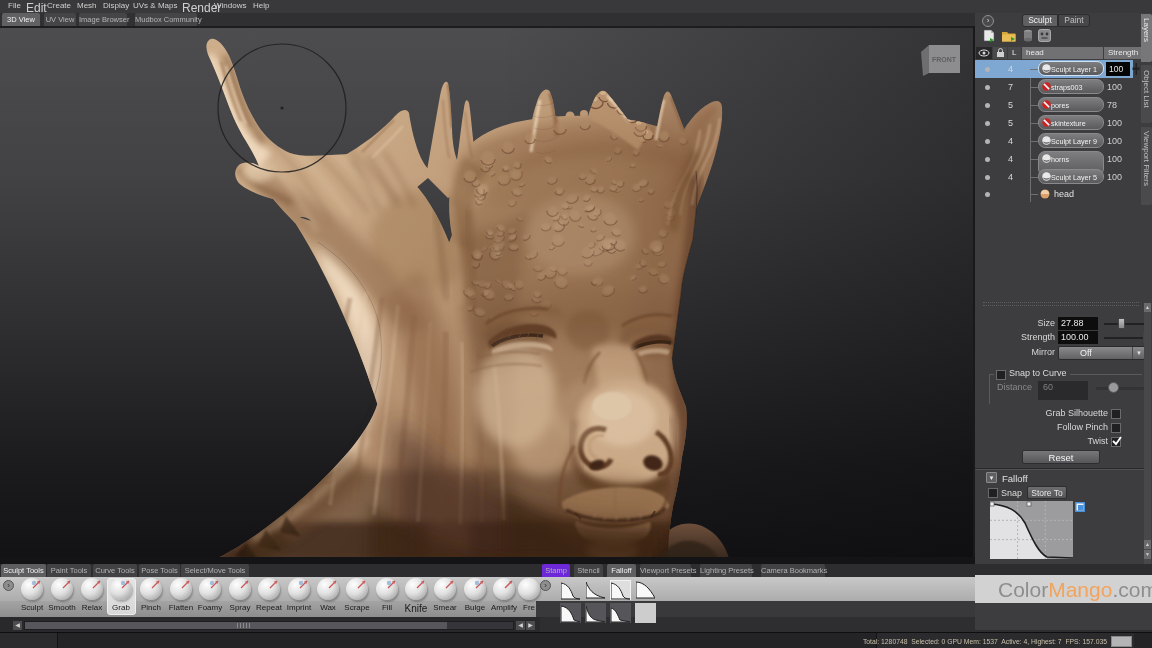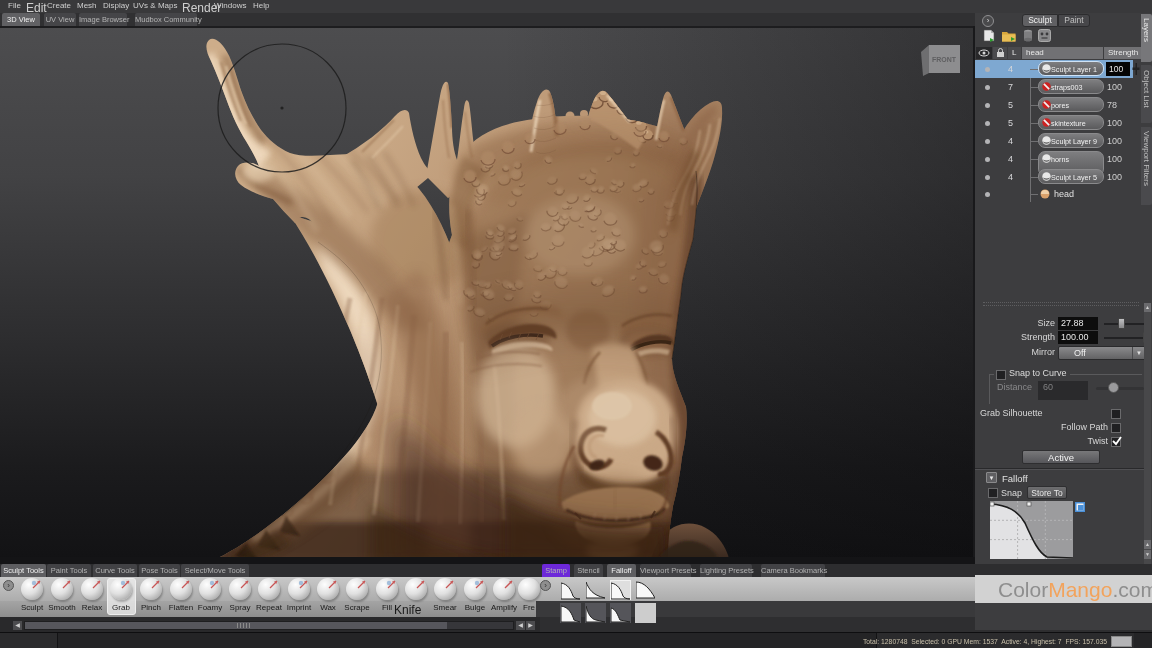--- a/index.html
+++ b/index.html
@@ -676,41 +676,41 @@
     <div class="abs" style="left:8px;top:292px;width:156px;height:1px;border-top:1px dotted #5e5e60"></div>
     <span class="abs txt" style="left:5px;top:305px;width:75px;font-size:9px;color:#d8d8d8;text-align:right;display:inline-block">Size</span>
     <div class="abs txt" style="left:83px;top:304px;width:40px;height:13px;background:#0d0d0d;font-size:9px;color:#e8e8e8;line-height:13px;padding-left:3px">27.88</div>
     <div class="abs" style="left:129px;top:310px;width:42px;height:2px;background:#222224"></div>
     <div class="abs" style="left:143px;top:305px;width:7px;height:11px;background:linear-gradient(#c0c0c2,#88888a);border:1px solid #444;border-radius:1px"></div>
     <span class="abs txt" style="left:5px;top:319px;width:75px;font-size:9px;color:#d8d8d8;text-align:right;display:inline-block">Strength</span>
     <div class="abs txt" style="left:83px;top:318px;width:40px;height:13px;background:#0d0d0d;font-size:9px;color:#e8e8e8;line-height:13px;padding-left:3px">100.00</div>
     <div class="abs" style="left:129px;top:324px;width:42px;height:2px;background:#222224"></div>
     <div class="abs" style="left:168px;top:319px;width:7px;height:11px;background:linear-gradient(#c0c0c2,#88888a);border:1px solid #444;border-radius:1px"></div>
     <span class="abs txt" style="left:5px;top:334px;width:75px;font-size:9px;color:#d8d8d8;text-align:right;display:inline-block">Mirror</span>
-    <div class="abs txt" style="left:83px;top:333px;width:88px;height:14px;background:linear-gradient(#8a8a8c,#626264);border:1px solid #2a2a2c;border-radius:2px;font-size:9px;color:#f0f0f0;line-height:13px;padding-left:15px">Off</div>
+    <div class="abs txt" style="left:83px;top:333px;width:88px;height:14px;background:linear-gradient(#8a8a8c,#626264);border:1px solid #2a2a2c;border-radius:2px;font-size:9px;color:#f0f0f0;line-height:13px;padding-left:21px">Off</div>
     <div class="abs" style="left:157px;top:334px;width:13px;height:12px;border-left:1px solid #4a4a4c;color:#e0e0e0;font-size:6px;text-align:center;line-height:12px">▼</div>
     <div class="abs" style="left:21px;top:357px;width:10px;height:10px;background:#202022;border:1px solid #6a6a6c"></div>
     <span class="abs txt" style="left:34px;top:355px;font-size:9px;color:#dcdcdc">Snap to Curve</span>
     <div class="abs" style="left:95px;top:361px;width:72px;height:1px;background:#5a5a5c"></div>
     <div class="abs" style="left:14px;top:361px;width:5px;height:1px;background:#5a5a5c"></div>
     <div class="abs" style="left:14px;top:361px;width:1px;height:30px;background:#5a5a5c"></div>
     <span class="abs txt" style="left:22px;top:369px;font-size:9px;color:#88888a">Distance</span>
     <div class="abs txt" style="left:63px;top:368px;width:50px;height:19px;background:#2a2a2c;font-size:9px;color:#808082;line-height:13px;padding-left:5px">60</div>
     <div class="abs" style="left:121px;top:374px;width:48px;height:3px;background:#333335;border-radius:2px"></div>
     <div class="abs" style="left:133px;top:369px;width:11px;height:11px;border-radius:50%;background:#9a9a9c;border:1px solid #555"></div>
-    <span class="abs txt" style="left:5px;top:395px;width:128px;font-size:9px;color:#d8d8d8;display:inline-block">Grab Silhouette</span>
+    <span class="abs txt" style="left:5px;top:395px;width:128px;font-size:9px;color:#d8d8d8;text-align:right;display:inline-block">Grab Silhouette</span>
     <div class="abs" style="left:136px;top:396px;width:10px;height:10px;background:#202022;border:1px solid #6a6a6c"></div>
-    <span class="abs txt" style="left:5px;top:409px;width:128px;font-size:9px;color:#d8d8d8;text-align:right;display:inline-block">Follow Path</span>
+    <span class="abs txt" style="left:5px;top:409px;width:128px;font-size:9px;color:#d8d8d8;text-align:right;display:inline-block">Follow Pinch</span>
     <div class="abs" style="left:136px;top:410px;width:10px;height:10px;background:#202022;border:1px solid #6a6a6c"></div>
     <span class="abs txt" style="left:5px;top:423px;width:128px;font-size:9px;color:#d8d8d8;text-align:right;display:inline-block">Twist</span>
     <div class="abs" style="left:136px;top:424px;width:10px;height:10px;background:#202022;border:1px solid #6a6a6c"></div>
     <svg class="abs" style="left:136px;top:422px" width="12" height="12">
       <path d="M2,6 L5,9 L10,2" fill="none" stroke="#fff" stroke-width="1.8"></path>
     </svg>
-    <div class="abs txt" style="left:47px;top:437px;width:78px;height:14px;background:linear-gradient(#78787a,#56565a);border:1px solid #2e2e30;border-radius:2px;font-size:9.5px;color:#f5f5f5;text-align:center;line-height:13px">Active</div>
+    <div class="abs txt" style="left:47px;top:437px;width:78px;height:14px;background:linear-gradient(#78787a,#56565a);border:1px solid #2e2e30;border-radius:2px;font-size:9.5px;color:#f5f5f5;text-align:center;line-height:13px">Reset</div>
     <div class="abs" style="left:0;top:455px;width:171px;height:1px;background:#29292b"></div>
     <div class="abs" style="left:0;top:456px;width:171px;height:1px;background:#505053"></div>
     <div class="abs" style="left:11px;top:459px;width:11px;height:11px;background:#5f5f62;border:1px solid #8a8a8c;border-radius:1px;color:#e8e8e8;font-size:6px;text-align:center;line-height:11px">▼</div>
     <span class="abs txt" style="left:27px;top:460px;font-size:9.5px;color:#e0e0e0">Falloff</span>
     <div class="abs" style="left:13px;top:475px;width:10px;height:10px;background:#202022;border:1px solid #6a6a6c"></div>
     <span class="abs txt" style="left:26px;top:475px;font-size:9px;color:#dcdcdc">Snap</span>
     <div class="abs txt" style="left:52px;top:473px;width:40px;height:13px;background:linear-gradient(#6e6e70,#555557);border:1px solid #2e2e30;border-radius:2px;font-size:8.5px;color:#e8e8e8;text-align:center;line-height:12px">Store To</div>
     <svg class="abs" style="left:15px;top:488px" width="83" height="58">
       <rect x="0" y="0" width="83" height="58" fill="#9c9c9e"></rect>
       <path d="M0,3 C18,4 28,10 35,22 C43,40 49,52 57,56 L57,58 L0,58 Z" fill="#e2e2e4"></path>
@@ -772,21 +772,21 @@
     <div class="abs txt" style="left:247px;top:26px;width:44px;font-size:8px;color:#1a1a1a;text-align:center">Repeat</div>
     <div class="abs" style="left:288px;top:1px;width:22px;height:22px;border-radius:50%;background:radial-gradient(circle at 35% 30%, #fefefe, #e0e0e0 45%, #b4b4b4 75%, #989898);box-shadow:1px 2px 2px rgba(0,0,0,0.25)"></div>
     <div class="abs txt" style="left:277px;top:26px;width:44px;font-size:8px;color:#1a1a1a;text-align:center">Imprint</div>
     <div class="abs" style="left:317px;top:1px;width:22px;height:22px;border-radius:50%;background:radial-gradient(circle at 35% 30%, #fefefe, #e0e0e0 45%, #b4b4b4 75%, #989898);box-shadow:1px 2px 2px rgba(0,0,0,0.25)"></div>
     <div class="abs txt" style="left:306px;top:26px;width:44px;font-size:8px;color:#1a1a1a;text-align:center">Wax</div>
     <div class="abs" style="left:346px;top:1px;width:22px;height:22px;border-radius:50%;background:radial-gradient(circle at 35% 30%, #fefefe, #e0e0e0 45%, #b4b4b4 75%, #989898);box-shadow:1px 2px 2px rgba(0,0,0,0.25)"></div>
     <div class="abs txt" style="left:335px;top:26px;width:44px;font-size:8px;color:#1a1a1a;text-align:center">Scrape</div>
     <div class="abs" style="left:376px;top:1px;width:22px;height:22px;border-radius:50%;background:radial-gradient(circle at 35% 30%, #fefefe, #e0e0e0 45%, #b4b4b4 75%, #989898);box-shadow:1px 2px 2px rgba(0,0,0,0.25)"></div>
     <div class="abs txt" style="left:365px;top:26px;width:44px;font-size:8px;color:#1a1a1a;text-align:center">Fill</div>
     <div class="abs" style="left:405px;top:1px;width:22px;height:22px;border-radius:50%;background:radial-gradient(circle at 35% 30%, #fefefe, #e0e0e0 45%, #b4b4b4 75%, #989898);box-shadow:1px 2px 2px rgba(0,0,0,0.25)"></div>
-    <div class="abs txt" style="left:394px;top:26px;width:44px;font-size:12px;color:#1a1a1a;">Knife</div>
+    <div class="abs txt" style="left:394px;top:26px;width:44px;font-size:10px;color:#1a1a1a;text-align:center">Knife</div>
     <div class="abs" style="left:434px;top:1px;width:22px;height:22px;border-radius:50%;background:radial-gradient(circle at 35% 30%, #fefefe, #e0e0e0 45%, #b4b4b4 75%, #989898);box-shadow:1px 2px 2px rgba(0,0,0,0.25)"></div>
     <div class="abs txt" style="left:423px;top:26px;width:44px;font-size:8px;color:#1a1a1a;text-align:center">Smear</div>
     <div class="abs" style="left:464px;top:1px;width:22px;height:22px;border-radius:50%;background:radial-gradient(circle at 35% 30%, #fefefe, #e0e0e0 45%, #b4b4b4 75%, #989898);box-shadow:1px 2px 2px rgba(0,0,0,0.25)"></div>
     <div class="abs txt" style="left:453px;top:26px;width:44px;font-size:8px;color:#1a1a1a;text-align:center">Bulge</div>
     <div class="abs" style="left:493px;top:1px;width:22px;height:22px;border-radius:50%;background:radial-gradient(circle at 35% 30%, #fefefe, #e0e0e0 45%, #b4b4b4 75%, #989898);box-shadow:1px 2px 2px rgba(0,0,0,0.25)"></div>
     <div class="abs txt" style="left:482px;top:26px;width:44px;font-size:8px;color:#1a1a1a;text-align:center">Amplify</div>
     <div class="abs" style="left:518px;top:1px;width:22px;height:22px;border-radius:50%;background:radial-gradient(circle at 35% 30%, #fefefe, #e0e0e0 45%, #b4b4b4 75%, #989898);box-shadow:1px 2px 2px rgba(0,0,0,0.25)"></div>
     <div class="abs txt" style="left:507px;top:26px;width:44px;font-size:8px;color:#1a1a1a;text-align:center">Fre</div>
     <svg class="abs" style="left:29px;top:1px" width="16" height="14">
       <path d="M4,10 L11,3" stroke="#c85555" stroke-width="1.3" fill="none"></path>

